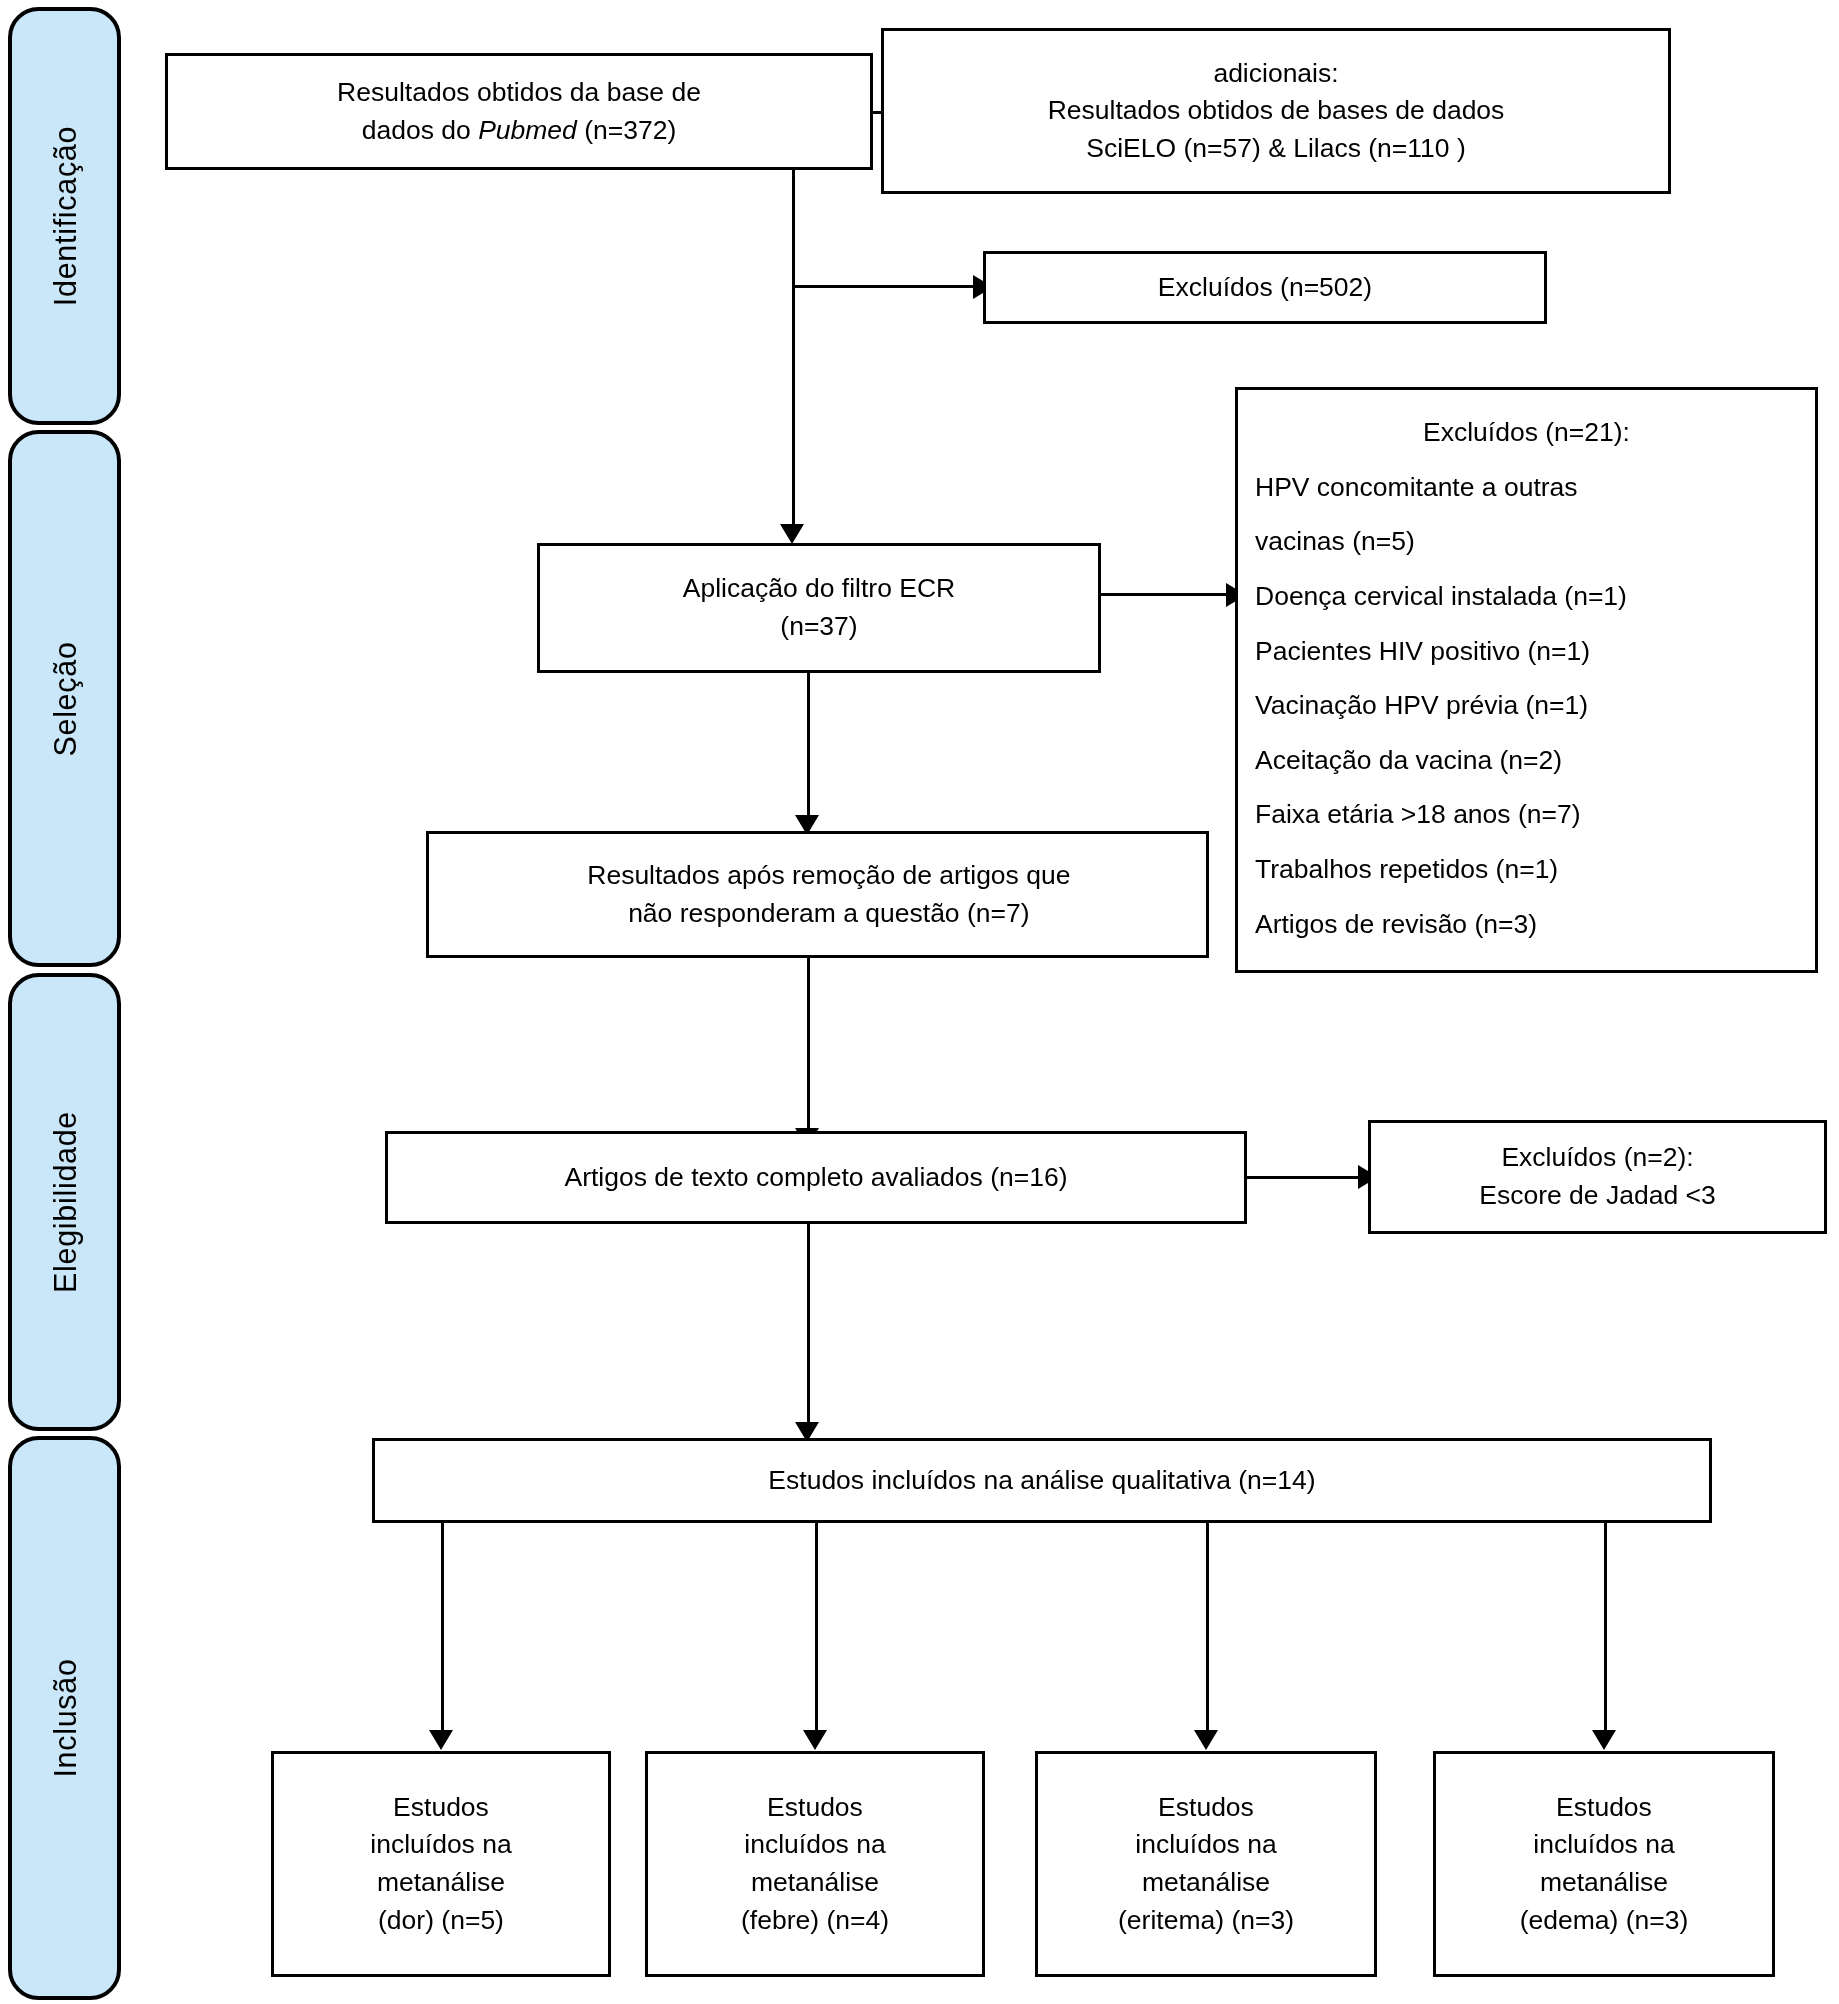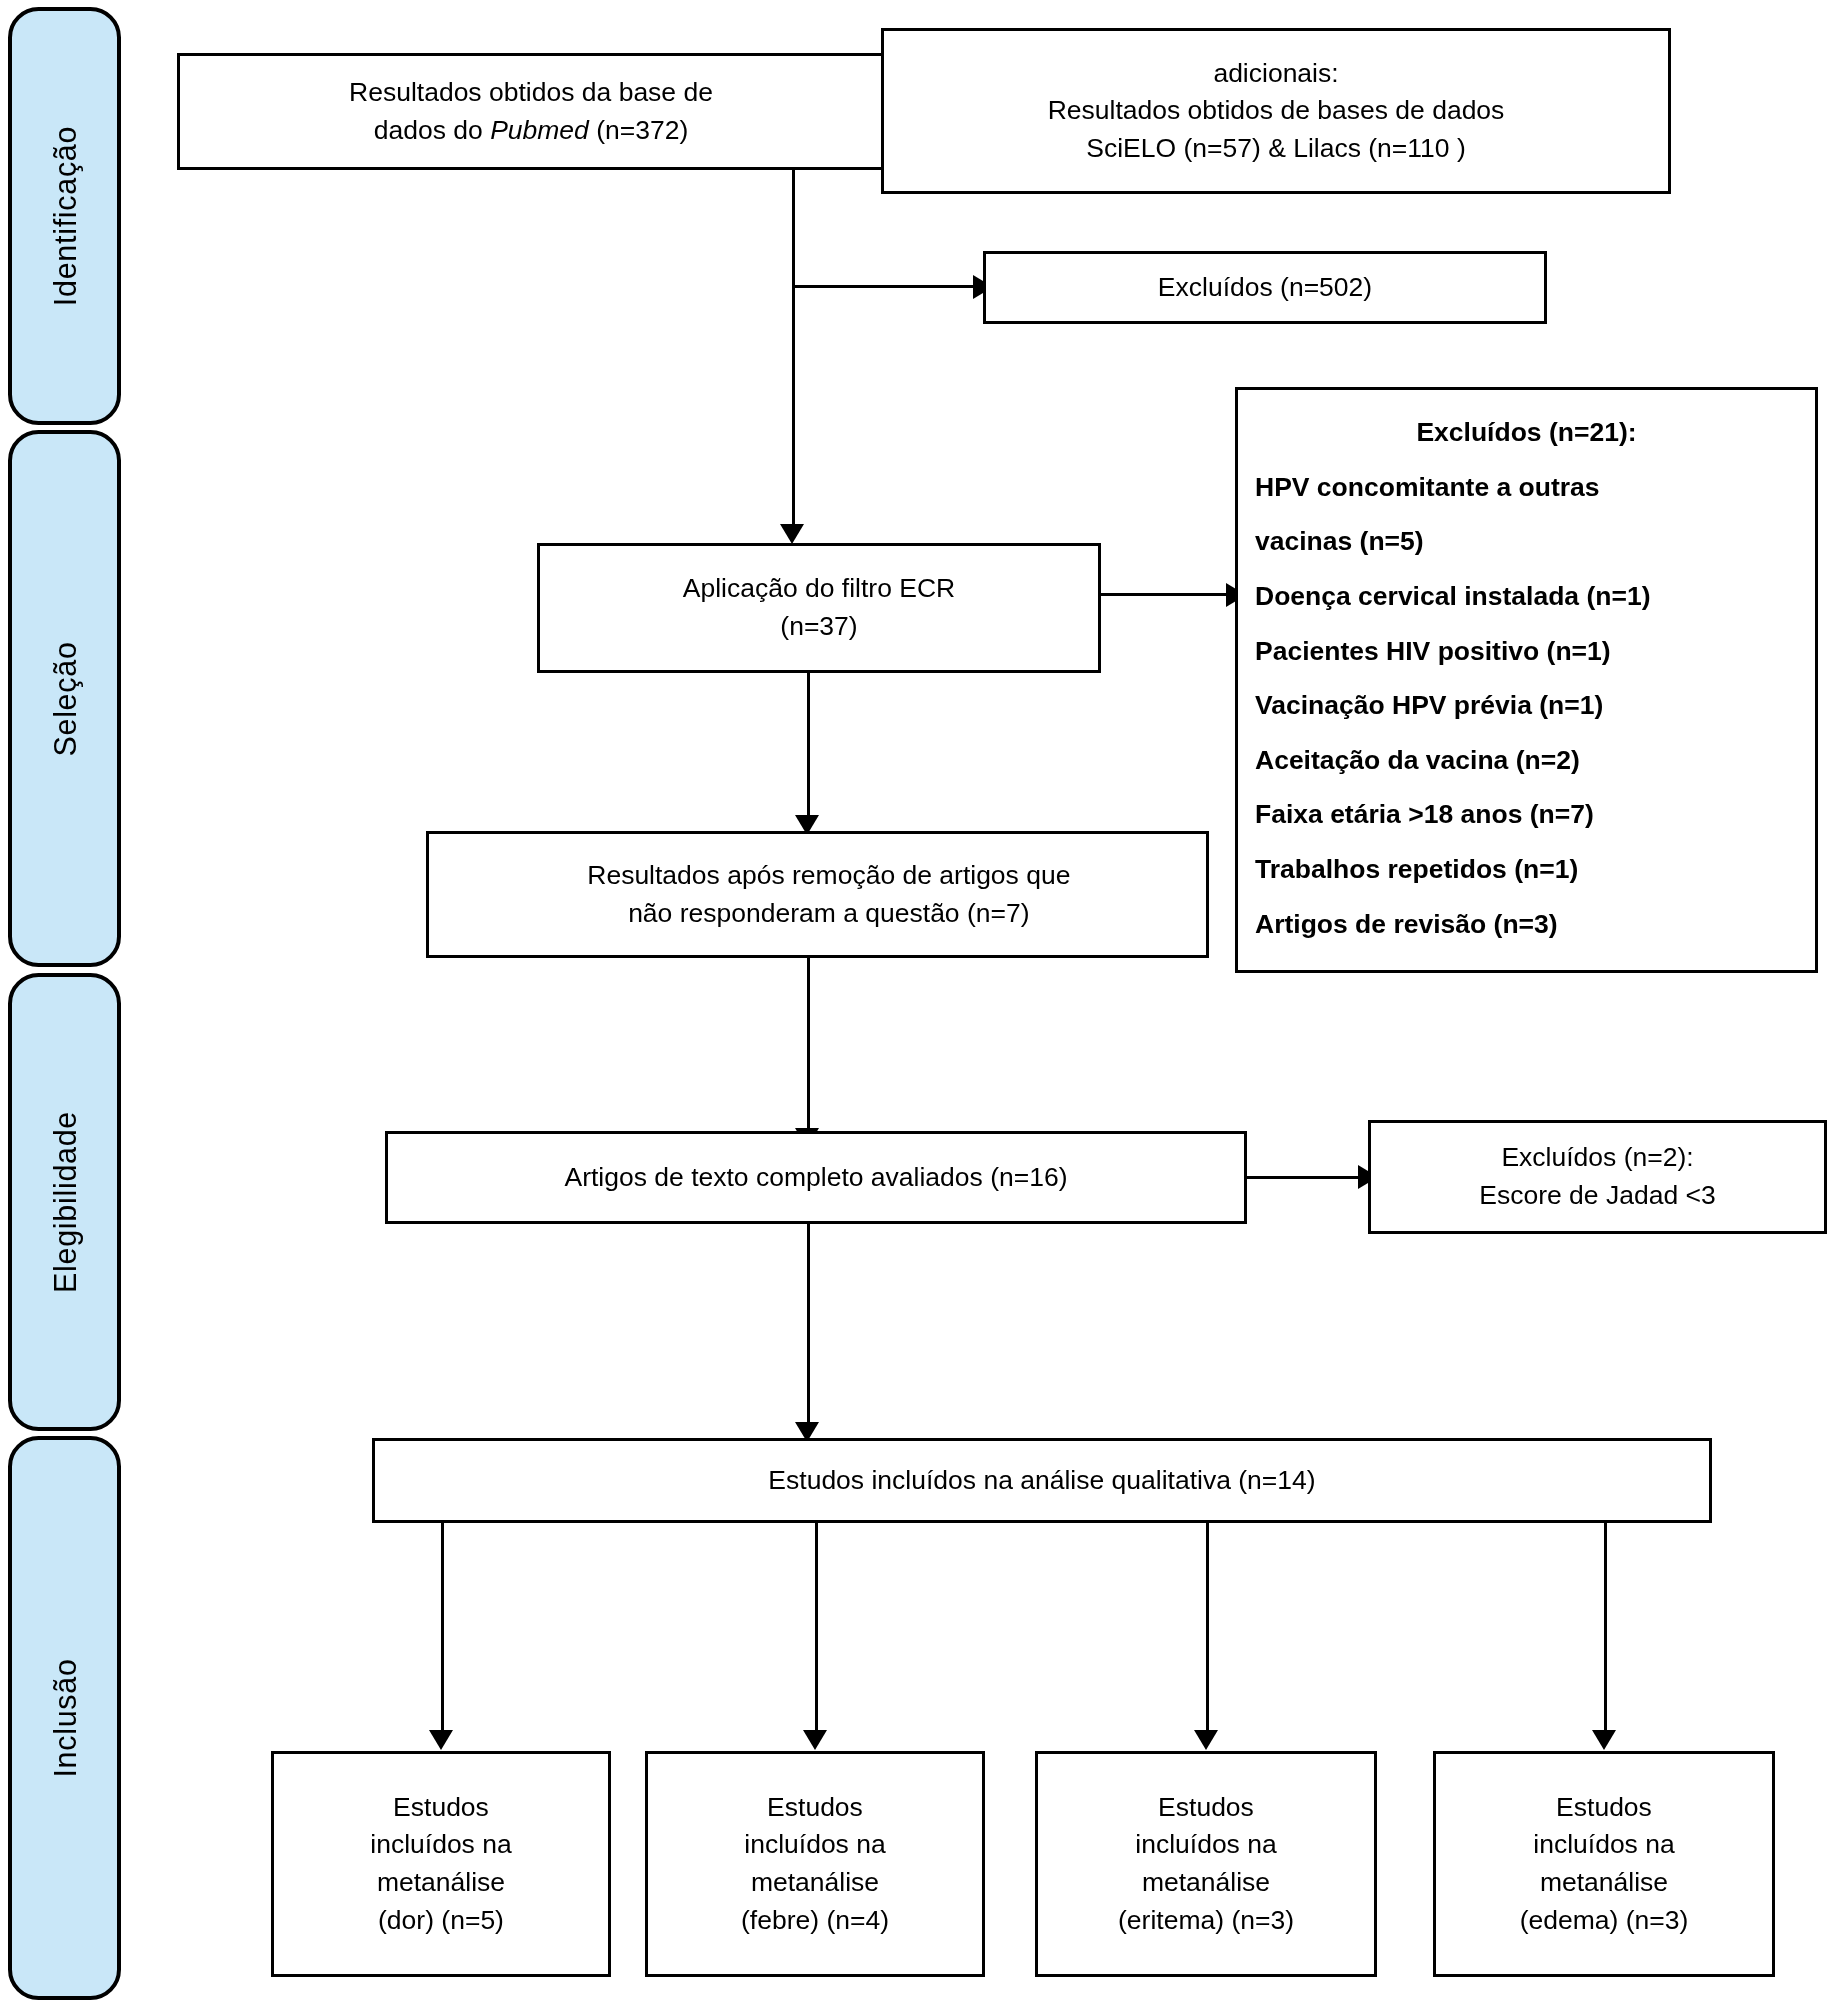--- a/index.html
+++ b/index.html
@@ -156,21 +156,21 @@
 
   <div class="vline" style="left:815px; top:1478px; height:265px;"></div>
   <div class="arrow-down" style="left:803px; top:1730px;"></div>
 
   <div class="vline" style="left:1206px; top:1478px; height:265px;"></div>
   <div class="arrow-down" style="left:1194px; top:1730px;"></div>
 
   <div class="vline" style="left:1604px; top:1478px; height:265px;"></div>
   <div class="arrow-down" style="left:1592px; top:1730px;"></div>
 
-  <div class="box" style="left:165px; top:53px; width:708px; height:117px;margin-left:12px;">
+  <div class="box" style="left:165px; top:53px; width:708px; height:117px;">
     <span class="box-inner">
       <span class="line">Resultados obtidos da base de</span>
       <span class="line"><span>dados do </span><span class="ital">Pubmed</span><span> (n=372)</span></span>
     </span>
   </div>
 
   <div class="box" style="left:881px; top:28px; width:790px; height:166px;">
     <span class="box-inner">
       <span class="line">adicionais:</span>
       <span class="line">Resultados obtidos de bases de dados</span>
@@ -182,21 +182,21 @@
     <span class="box-inner">Excluídos (n=502)</span>
   </div>
 
   <div class="box" style="left:537px; top:543px; width:564px; height:130px;">
     <span class="box-inner">
       <span class="line">Aplicação do filtro ECR</span>
       <span class="line">(n=37)</span>
     </span>
   </div>
 
-  <div class="box left-align" style="left:1235px; top:387px; width:583px; height:586px; align-items:flex-start; padding:24px 17px;font-weight:bold;">
+  <div class="box left-align" style="left:1235px; top:387px; width:583px; height:586px; align-items:flex-start; padding:24px 17px;">
     <span class="box-inner">
       <span class="excl-title">Excluídos (n=21):</span>
       <span class="excl-item">HPV concomitante a outras</span>
       <span class="excl-item">vacinas (n=5)</span>
       <span class="excl-item">Doença cervical instalada (n=1)</span>
       <span class="excl-item">Pacientes HIV positivo (n=1)</span>
       <span class="excl-item">Vacinação HPV prévia (n=1)</span>
       <span class="excl-item">Aceitação da vacina (n=2)</span>
       <span class="excl-item">Faixa etária &gt;18 anos (n=7)</span>
       <span class="excl-item">Trabalhos repetidos (n=1)</span>

